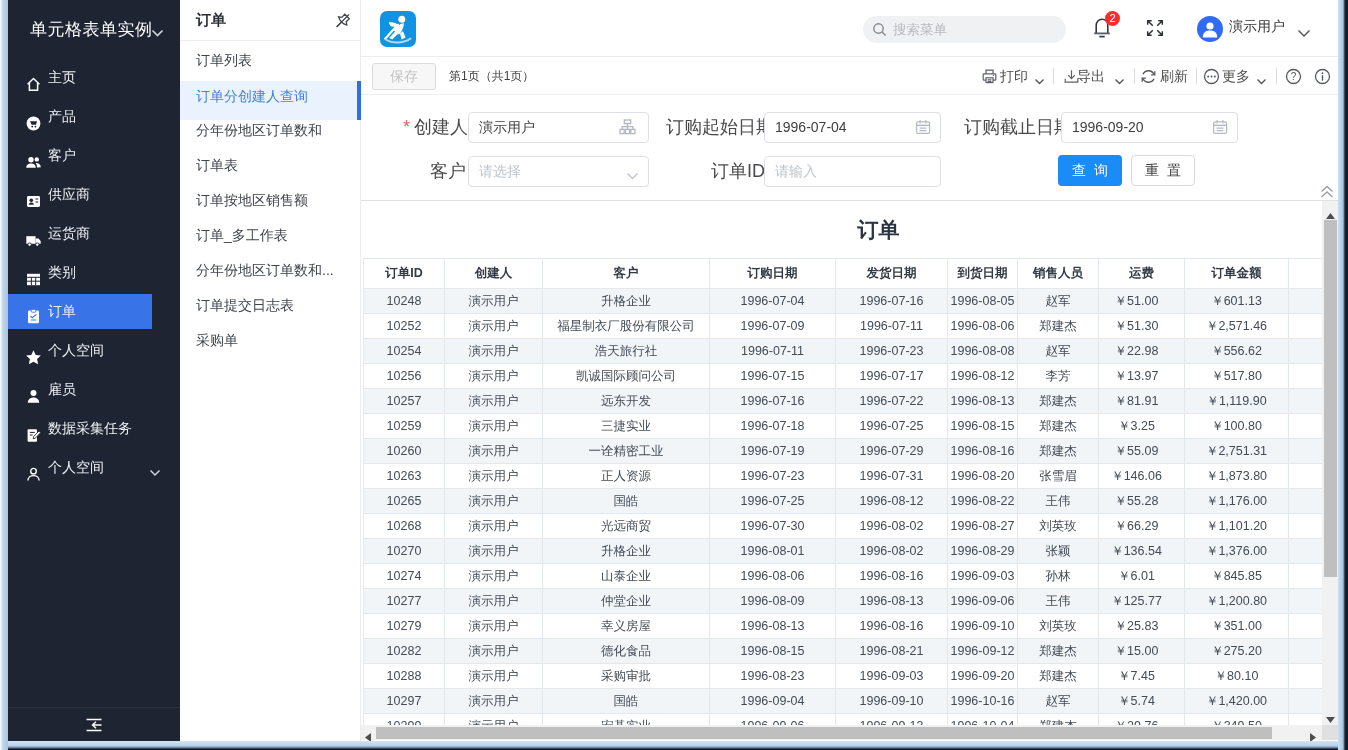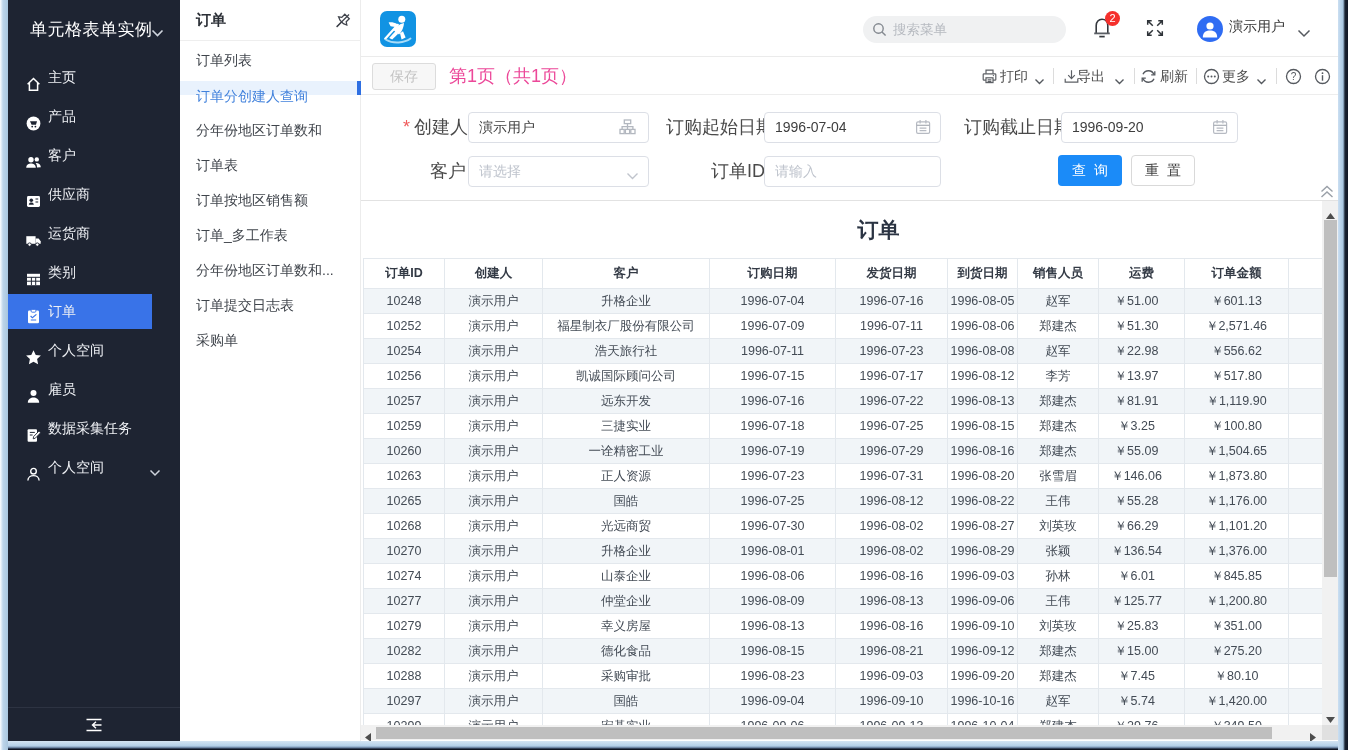--- a/index.html
+++ b/index.html
@@ -17,31 +17,31 @@
 .sb-item .ic{position:absolute;left:17px;top:11px;width:17px;height:17px}
 .sb-item.active .ic{top:9px}
 .sb-item .tx{position:absolute;left:40px;top:0}
 .sb-item.active{background:#3973e8;height:35px;line-height:35px}
 #sb-foot-line{left:8px;top:707px;width:172px;height:1px;background:#2d3342}
 
 #panel{left:180px;top:0;width:181px;height:741px;background:#fff;border-right:1px solid #ececec}
 #panel-title{left:196px;top:6px;width:120px;height:28px;line-height:28px;font-weight:bold;font-size:15px;color:#2b2f36}
 #panel-divider{left:180px;top:40px;width:181px;height:1px;background:#eeeeee}
 .p-item{position:absolute;left:180px;width:181px;height:35px;line-height:35px;font-size:14px;color:#40454c;padding-left:16px}
-.p-item.active{background:#e9f2fd;color:#4282dc;border-right:4px solid #2e6fe2;height:14px;line-height:30px}
+.p-item.active{background:#e9f2fd;color:#4282dc;border-right:4px solid #2e6fe2;height:39px;line-height:30px}
 
 #mhead{left:361px;top:0;width:977px;height:57px;background:#fff;border-bottom:1px solid #ebebeb}
 #logo{left:380px;top:11px;width:36px;height:36px;border-radius:7px;background:#1193e3}
 #search{left:863px;top:16px;width:203px;height:27px;border-radius:14px;background:#f0f1f2;color:#b6bac0;line-height:27px}
 #search span{margin-left:30px;font-size:13.5px}
 #uname{left:1229px;top:18px;font-size:14px;color:#333}
 
 #toolbar{left:361px;top:57px;width:977px;height:38px;background:#fff;border-bottom:1px solid #ededed}
 #btn-save{left:372px;top:63px;width:64px;height:27px;background:#f7f7f7;border:1px solid #dcdcdc;border-radius:3px;color:#c3c3c3;text-align:center;line-height:25px;font-size:14px}
-#pageinfo{left:449px;top:63px;height:27px;line-height:27px;color:#ec4899;font-size:18px}
+#pageinfo{left:449px;top:63px;height:27px;line-height:27px;color:#404040;font-size:12px}
 .tb-item{position:absolute;top:63px;height:27px;line-height:27px;color:#4e4e4e;font-size:14px}
 .tb-sep{position:absolute;top:68px;width:1px;height:16px;background:#dcdcdc}
 
 #form{left:361px;top:95px;width:977px;height:106px;background:#fff;border-bottom:1px solid #e2e2e2}
 .lbl{position:absolute;font-size:18px;color:#4a4a4a;height:31px;line-height:31px}
 .req{color:#f05b5b;margin-right:4px}
 .inp{position:absolute;height:31px;border:1px solid #dcdfe6;border-radius:4px;background:#fff;font-size:14px;color:#3e3e3e;line-height:29px;padding-left:10px}
 .inp .ph{color:#bfc4cd}
 #btn-query{left:1058px;top:155px;width:64px;height:31px;background:#1b8bf8;border-radius:4px;color:#fff;text-align:center;line-height:31px;font-size:14px}
 #btn-reset{left:1131px;top:155px;width:64px;height:31px;background:#fff;border:1px solid #d9d9d9;border-radius:4px;color:#3e3e3e;text-align:center;line-height:29px;font-size:14px}
@@ -432,21 +432,21 @@
         </tr>
 <tr class="odd">
           <td>10260</td>
           <td>演示用户</td>
           <td>一诠精密工业</td>
           <td>1996-07-19</td>
           <td>1996-07-29</td>
           <td class="dh">1996-08-16</td>
           <td>郑建杰</td>
           <td class="money">￥55.09</td>
-          <td class="amount">￥1,504.65</td>
+          <td class="amount">￥2,751.31</td>
           <td></td>
         </tr>
 <tr>
           <td>10263</td>
           <td>演示用户</td>
           <td>正人资源</td>
           <td>1996-07-23</td>
           <td>1996-07-31</td>
           <td class="dh">1996-08-20</td>
           <td>张雪眉</td>

